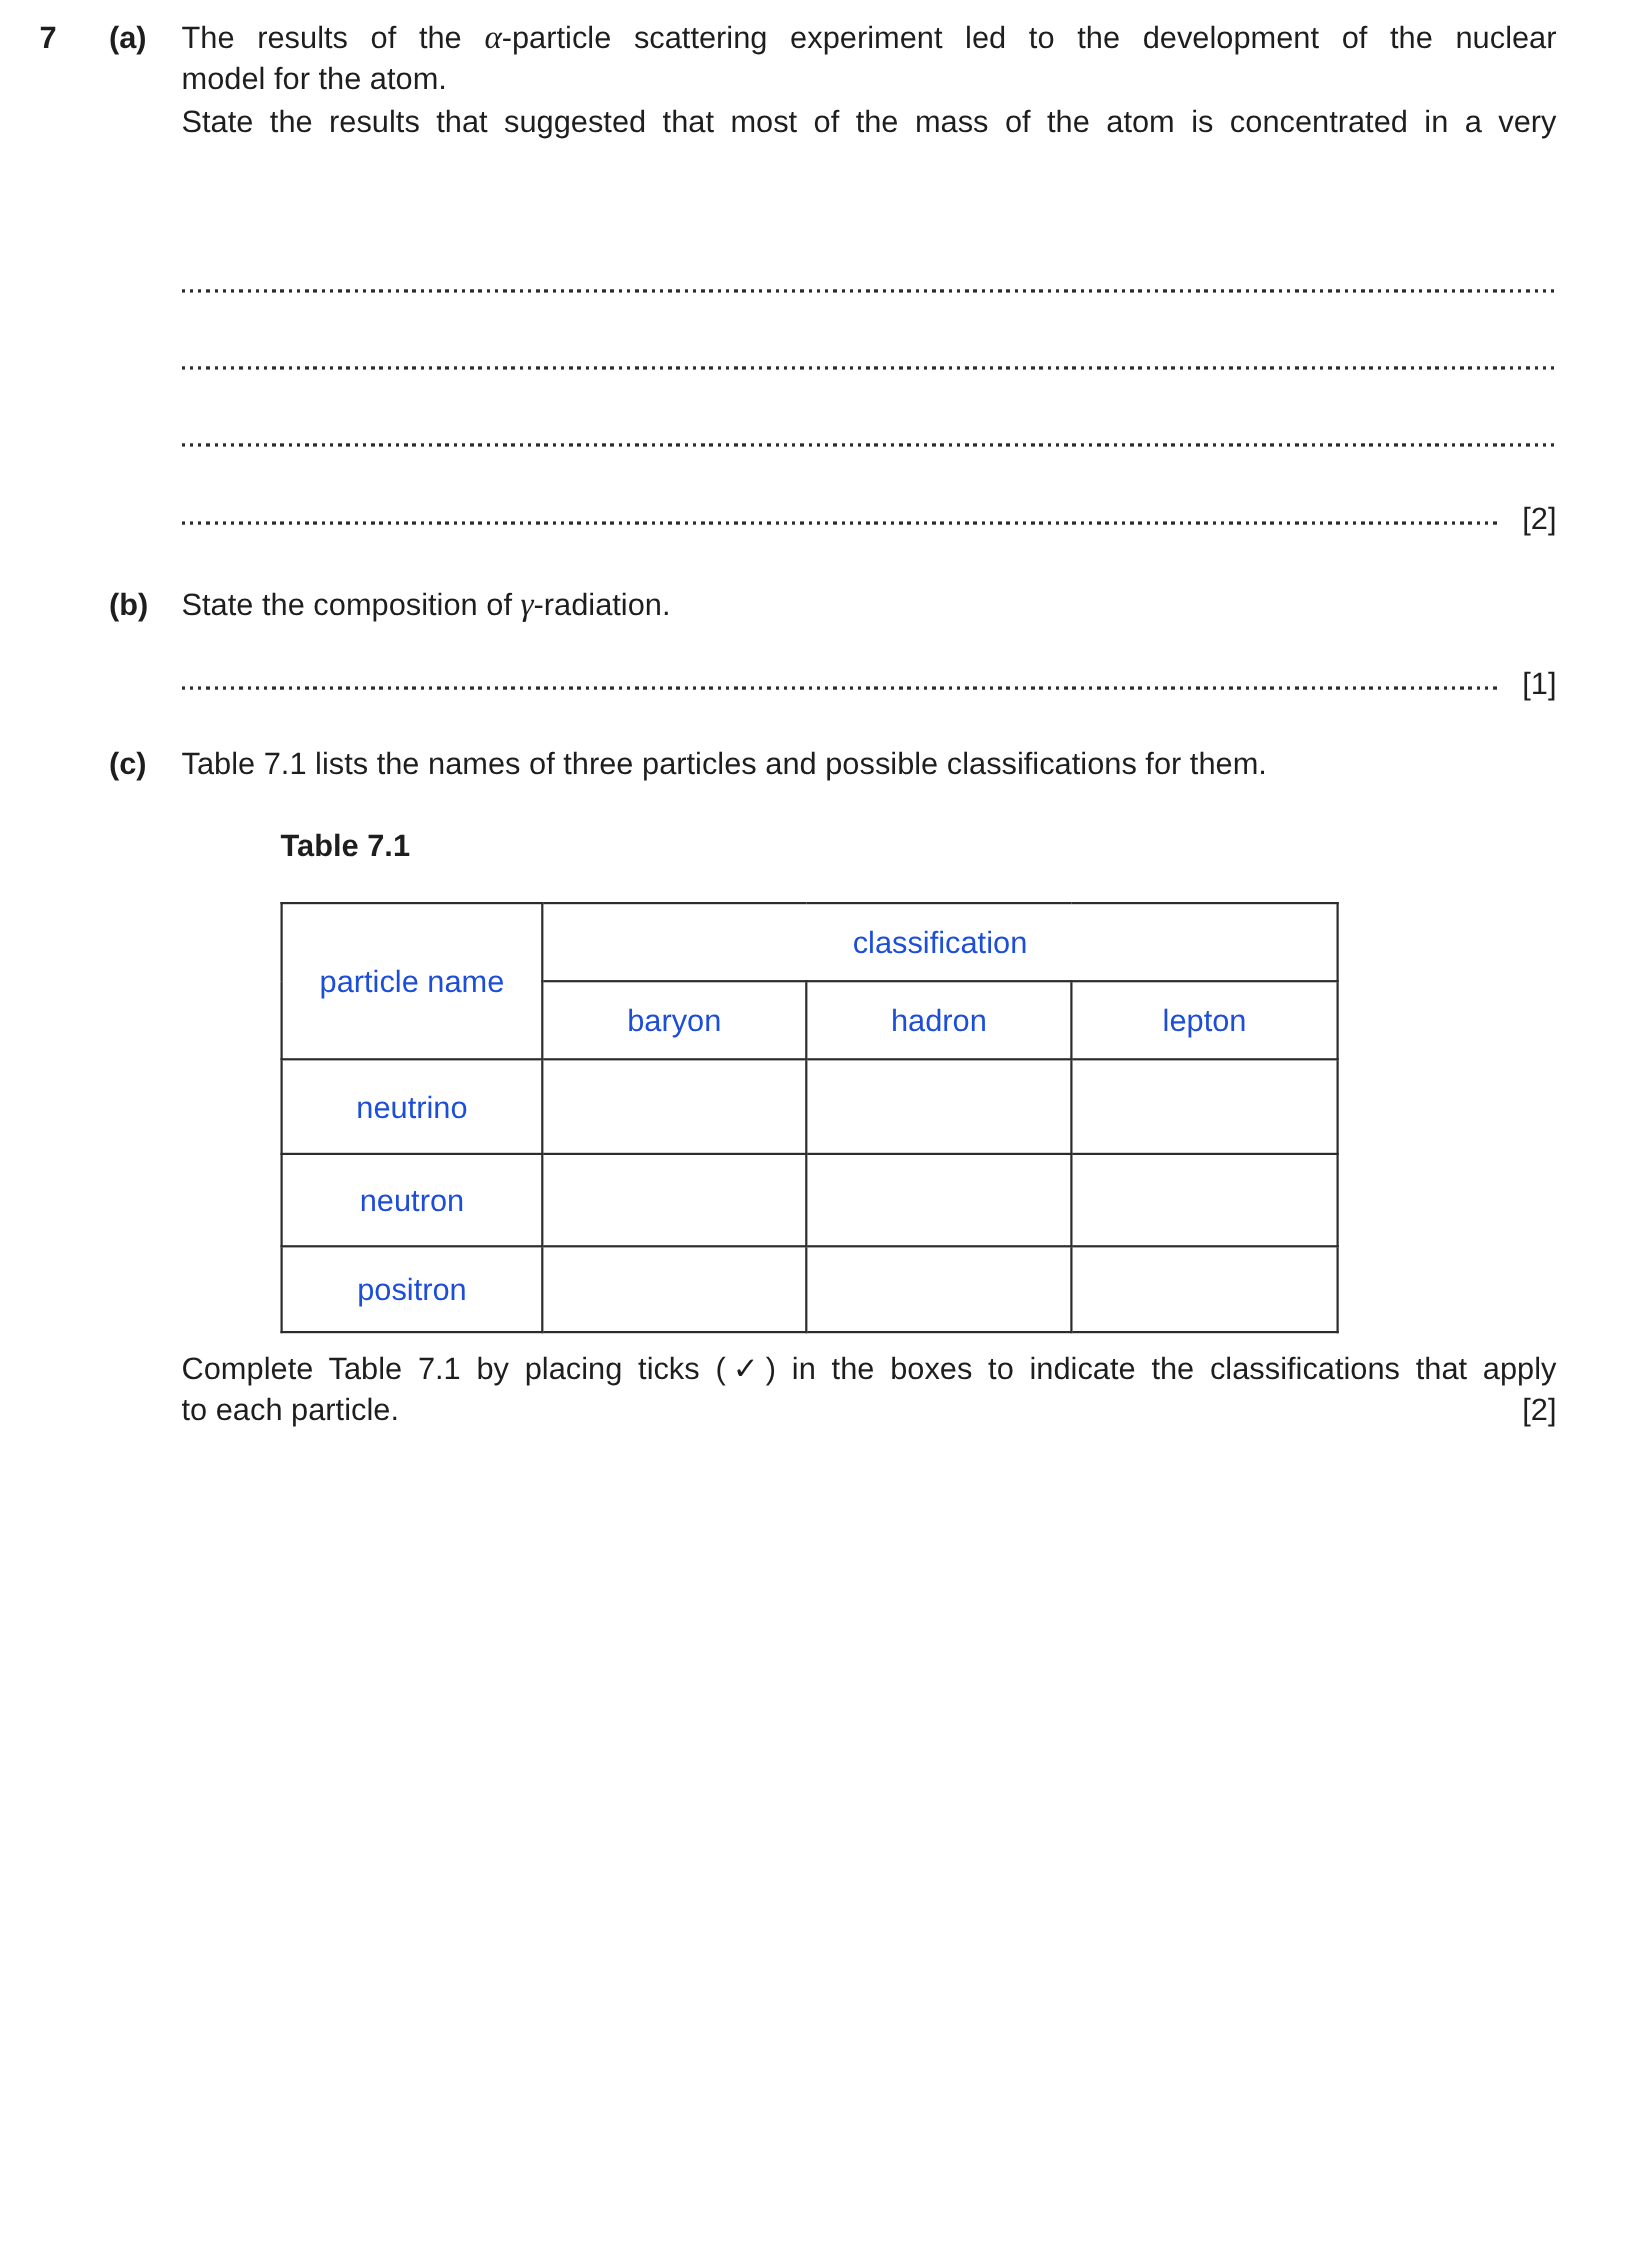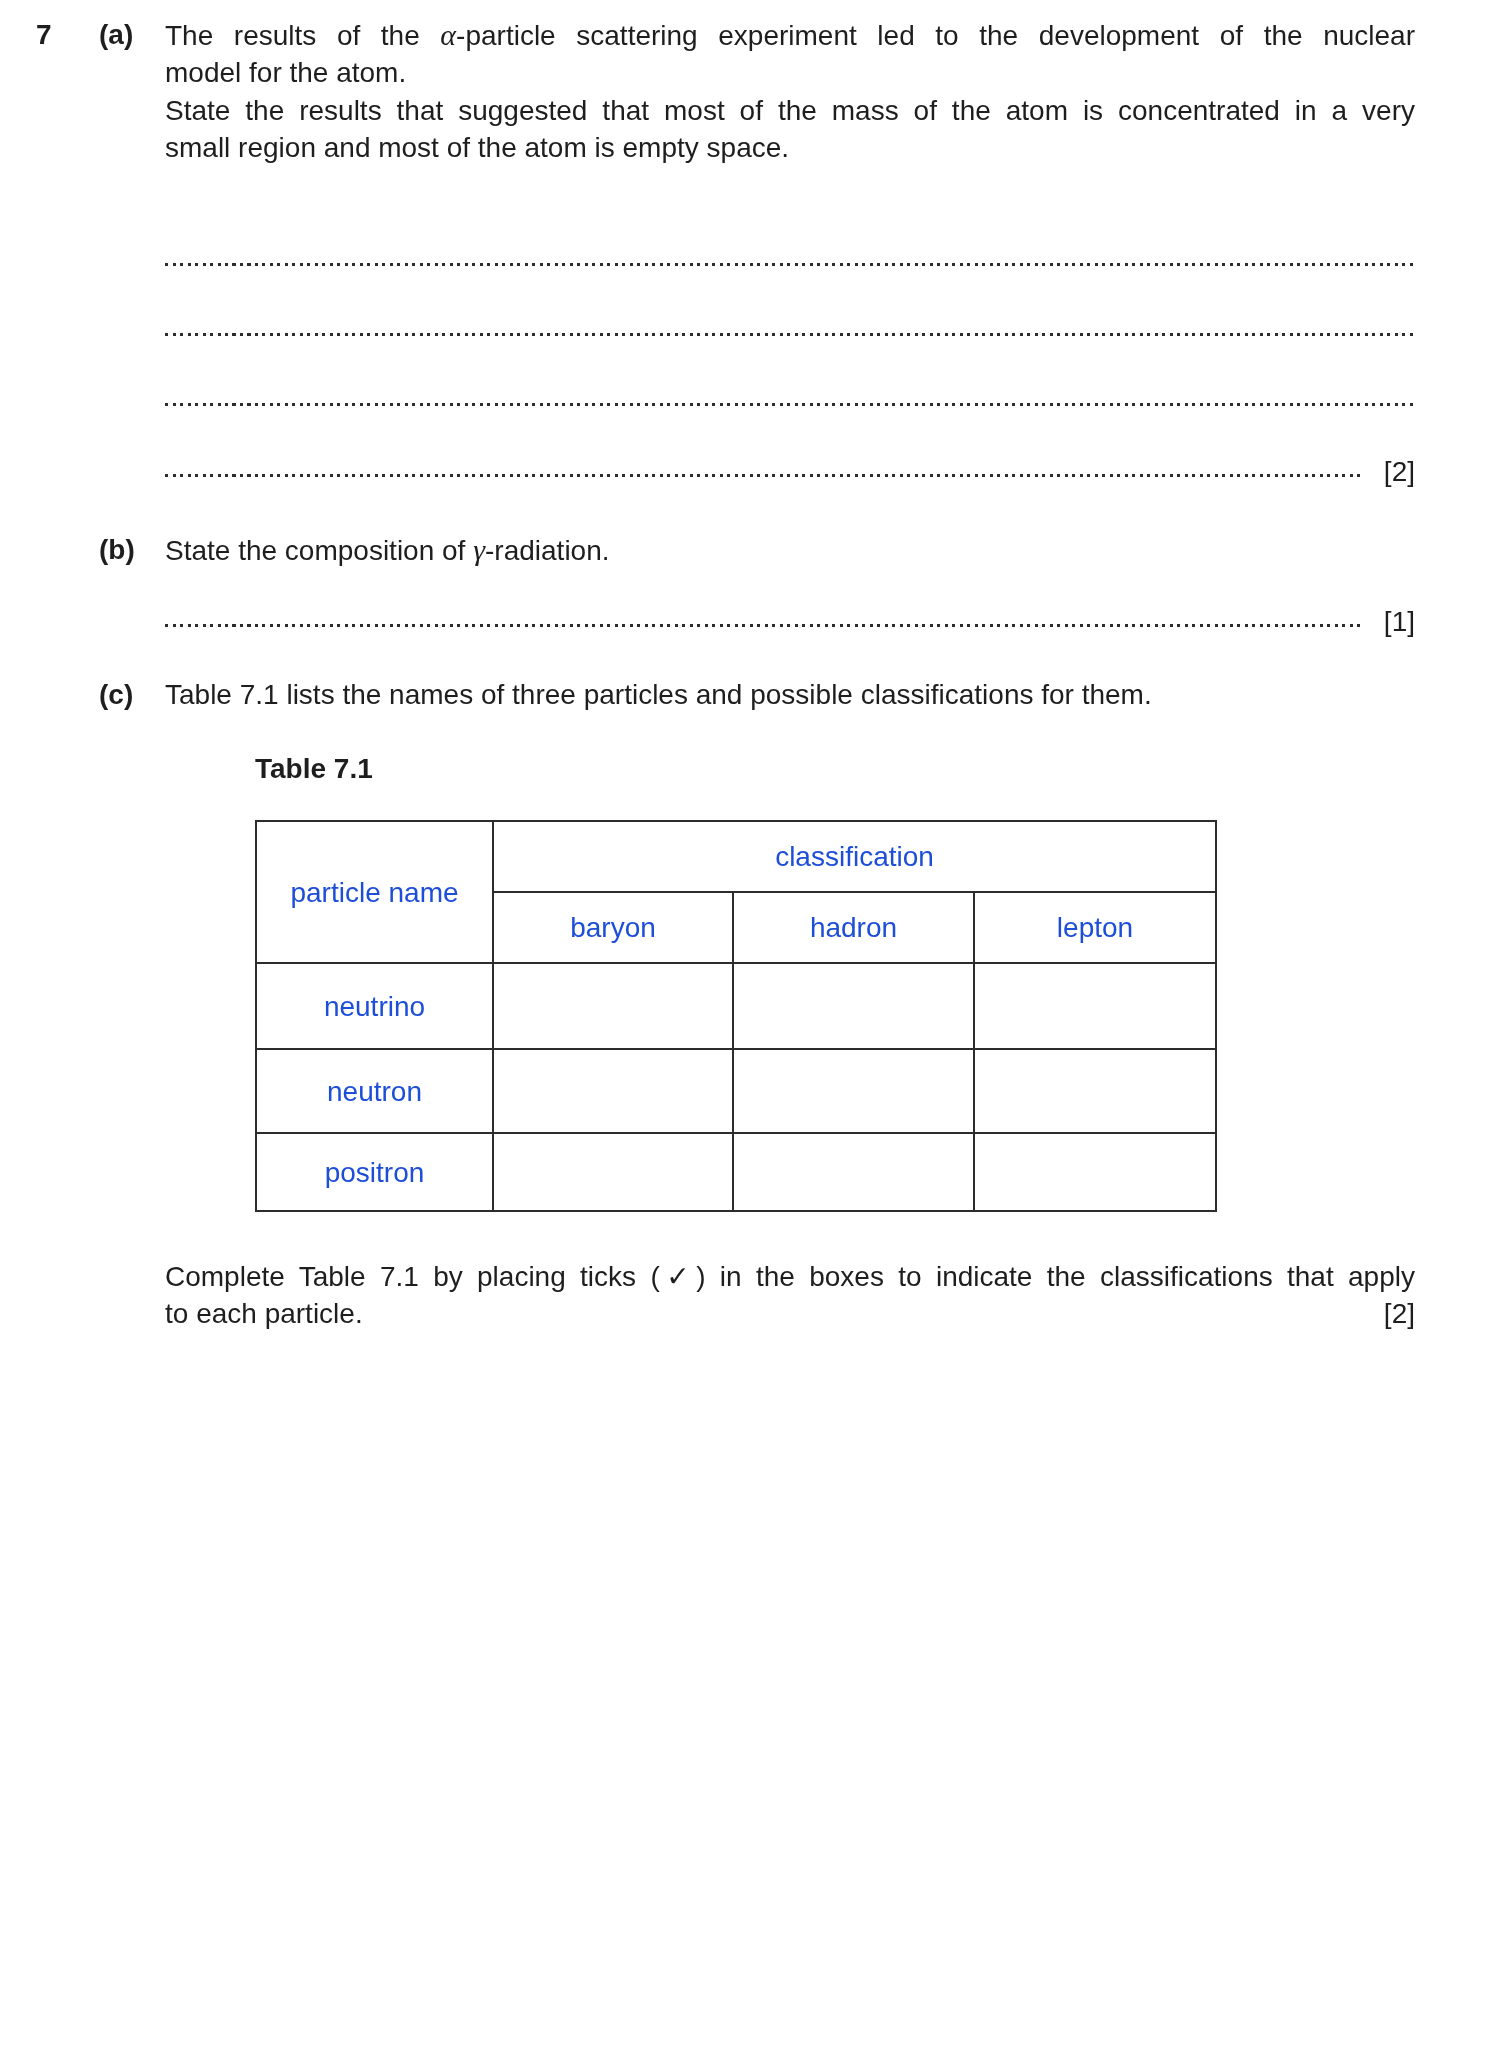--- a/index.html
+++ b/index.html
@@ -77,21 +77,20 @@
 
   <div class="abs bold label-col" style="top:16px;">(a)</div>
 
   <div class="abs body-col" style="top:16px;">
     <div class="jline"><span>The results of the </span><span class="greek">α</span><span>-particle scattering experiment led to the development of the nuclear</span></div>
     <div>model for the atom.</div>
   </div>
 
   <div class="abs body-col" style="top:92px;">
     <div class="jline">State the results that suggested that most of the mass of the atom is concentrated in a very</div>
-    <div>small region and most of the atom is empty space.</div>
   </div>
 
   <div class="abs answer-line" style="top:235px;">
     <span class="dots"></span>
   </div>
   <div class="abs answer-line" style="top:305px;">
     <span class="dots"></span>
   </div>
   <div class="abs answer-line" style="top:375px;">
     <span class="dots"></span>
@@ -147,21 +146,21 @@
       </tr>
       <tr class="row-d3">
         <td>positron</td>
         <td></td>
         <td></td>
         <td></td>
       </tr>
     </tbody>
   </table>
 
-  <div class="abs body-col" style="top:1258px;">
+  <div class="abs body-col" style="top:1226px;">
     <div class="jline"><span>Complete Table 7.1 by placing ticks (</span><span>✓</span><span>) in the boxes to indicate the classifications that apply</span></div>
     <div class="instr-line2">
       <span>to each particle.</span>
       <span>[2]</span>
     </div>
   </div>
 
 </div>
 
 </body></html>

